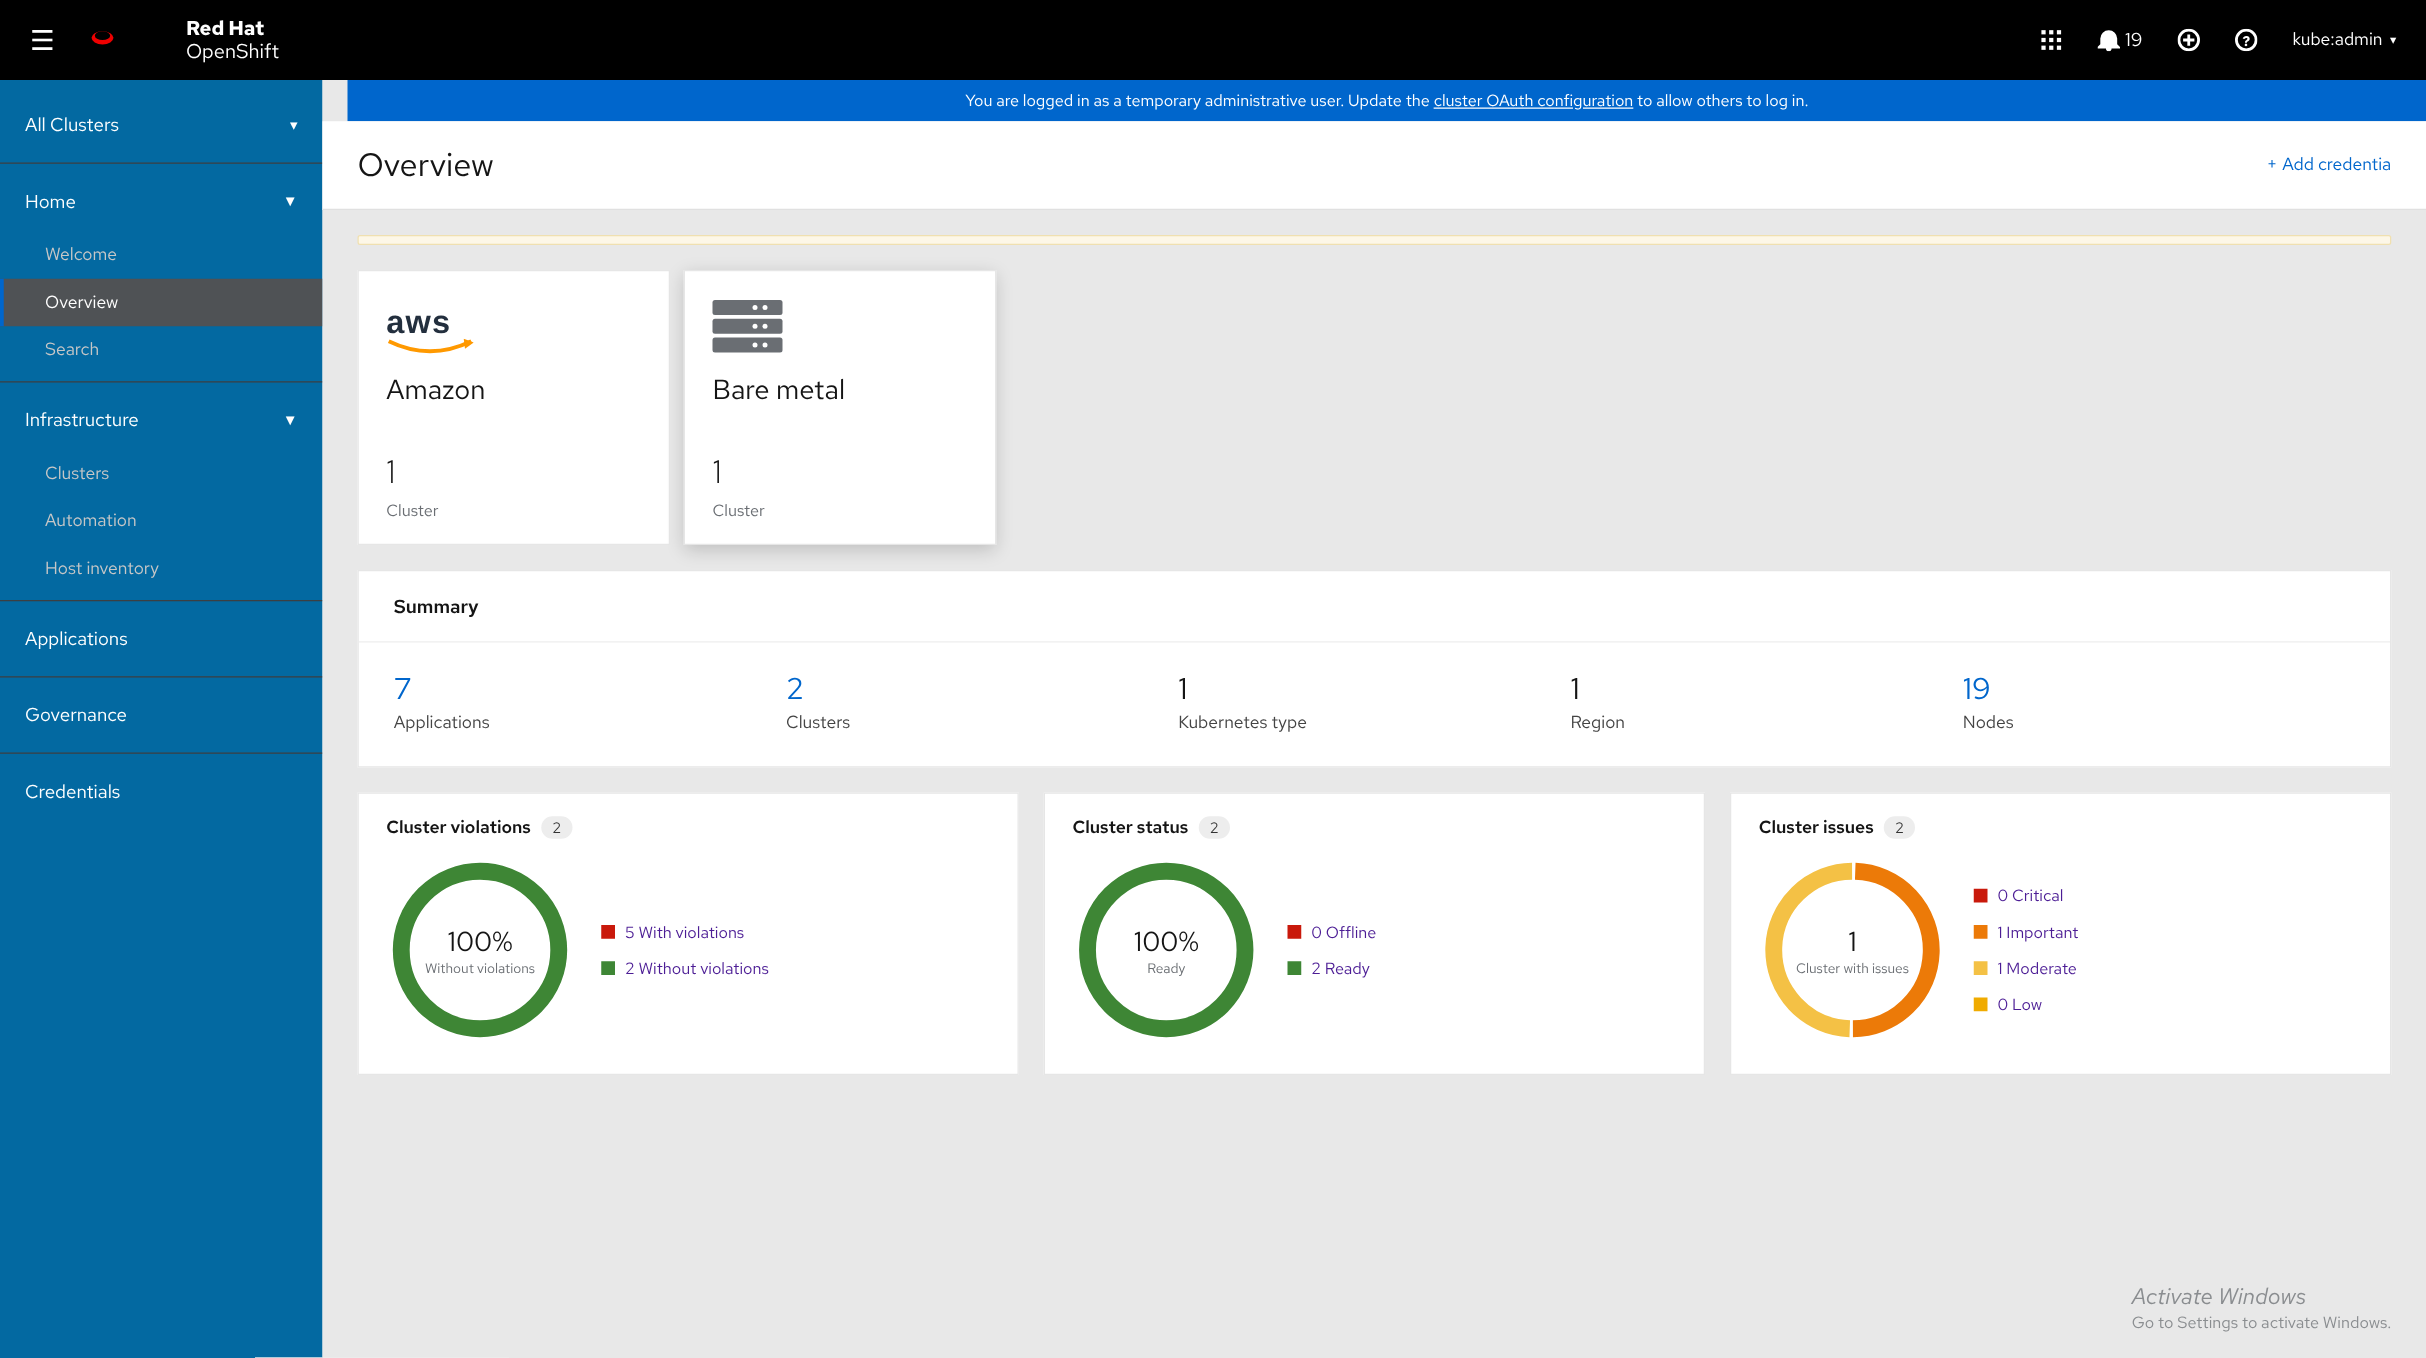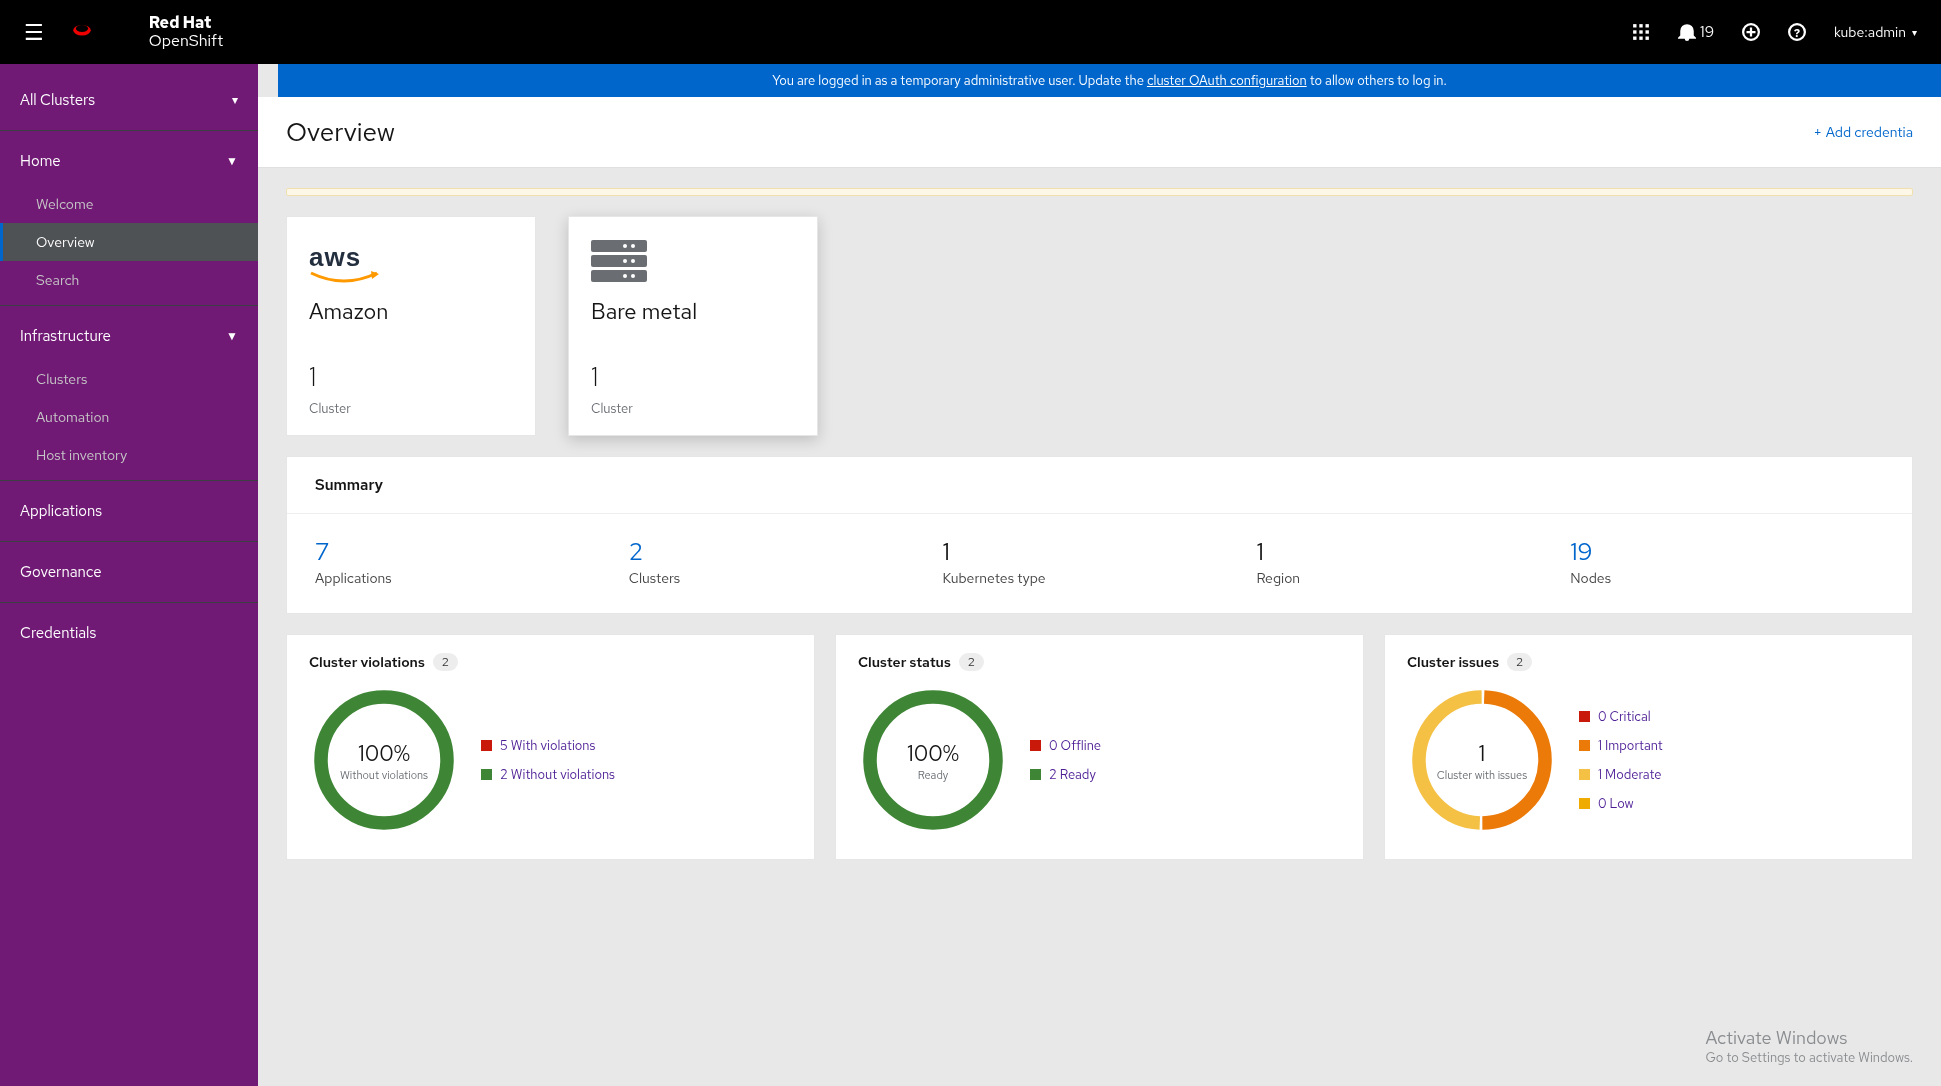--- a/index.html
+++ b/index.html
@@ -18,21 +18,21 @@
   .masthead .tools { display: flex; align-items: center; gap: 28px; }
   .masthead .tools .tool { cursor: pointer; display: flex; align-items: center; gap: 4px; font-size: 15px; }
   .masthead .tools svg { width: 18px; height: 18px; fill: #fff; }
   .masthead .user { display: flex; align-items: center; gap: 6px; cursor: pointer; }
   .masthead .user .caret { font-size: 10px; }
 
   
   .body-row { flex: 1; display: flex; min-height: 0; }
 
   
-  .sidebar { width: 258px; background: #701a75; color: #d2d2d2; display: flex; flex-direction: column; padding-top: 12px; font-size: 15px; }
+  .sidebar { width: 258px; background: #0369a1; color: #d2d2d2; display: flex; flex-direction: column; padding-top: 12px; font-size: 15px; }
   .sidebar .section-header { display: flex; align-items: center; justify-content: space-between; padding: 14px 20px; cursor: pointer; color: #fff; }
   .sidebar .section-header .chev { font-size: 12px; }
   .sidebar .sub-item { padding: 10px 37px 10px 36px; cursor: pointer; font-size: 14px; color: #c7c7c7; }
   .sidebar .sub-item.active { background: #4f5255; border-left: 3px solid #0066cc; padding-left: 33px; color: #fff; }
   .sidebar .top-item { padding: 14px 20px; cursor: pointer; color: #fff; }
   .sidebar hr.div { border: none; border-top: 1px solid #3c3f42; margin: 6px 0; }
 
   
   .main { flex: 1; display: flex; flex-direction: column; min-width: 0; background: #e8e8e8; }
 
@@ -41,21 +41,21 @@
 
   .page-header { background: #fff; padding: 18px 28px; display: flex; align-items: center; justify-content: space-between; border-bottom: 1px solid #e0e0e0; }
   .page-header h1 { font-size: 26px; font-weight: 400; }
   .page-header .add-link { color: #0066cc; font-size: 14px; cursor: pointer; display: flex; align-items: center; gap: 4px; }
 
   .content { padding: 20px 28px; overflow: auto; display: flex; flex-direction: column; gap: 20px; }
 
   .warn-strip { height: 8px; background: #fdf7e7; border: 1px solid #f0e0b0; border-radius: 2px; }
 
   
-  .provider-row { display: flex; gap: 32px; }
+  .provider-row { display: flex; gap: 11px; }
   .provider-card { background: #fff; width: 250px; padding: 22px 22px 18px 22px; border: 1px solid #e6e6e6; display: flex; flex-direction: column; gap: 6px; }
   .provider-card.elevated { box-shadow: 0 4px 14px rgba(0,0,0,.18); }
   .provider-card .icon-slot { height: 46px; display: flex; align-items: flex-end; }
   .provider-card .title { font-size: 22px; font-weight: 400; margin-top: 6px; }
   .provider-card .count { font-size: 26px; font-weight: 300; margin-top: 28px; }
   .provider-card .count-label { font-size: 13px; color: #6a6e73; }
 
   
   .aws-logo { font-family: Arial, sans-serif; font-weight: 700; font-size: 26px; letter-spacing: 1px; color: #232f3e; position: relative; }
   .aws-smile { display:block; margin-top:-2px; }
@@ -87,21 +87,21 @@
   .donut-center { position: absolute; inset: 0; display: flex; flex-direction: column; align-items: center; justify-content: center; }
   .donut-center .big { font-size: 22px; font-weight: 400; }
   .donut-center .small { font-size: 11px; color: #6a6e73; text-align: center; max-width: 100px; }
 
   .legend { display: flex; flex-direction: column; gap: 12px; font-size: 13px; color: #4c1d95; }
   .legend .row { display: flex; align-items: center; gap: 8px; }
   .legend .sw { width: 11px; height: 11px; flex-shrink: 0; }
 
   
   .win-wm { position: fixed; right: 28px; bottom: 20px; color: #8a8d90; text-align: left; pointer-events: none; }
-  .win-wm .l1 { font-size: 18px; }
+  .win-wm .l1 { font-size: 18px; font-style: italic; }
   .win-wm .l2 { font-size: 13px; }
 </style>
 </head>
 <body>
 
 <div class="masthead">
   <span class="hamburger">☰</span>
   <div class="brand">
     <svg class="fedora" viewBox="0 0 32 32">
         <circle cx="16" cy="16" r="15" fill="#000"></circle>

